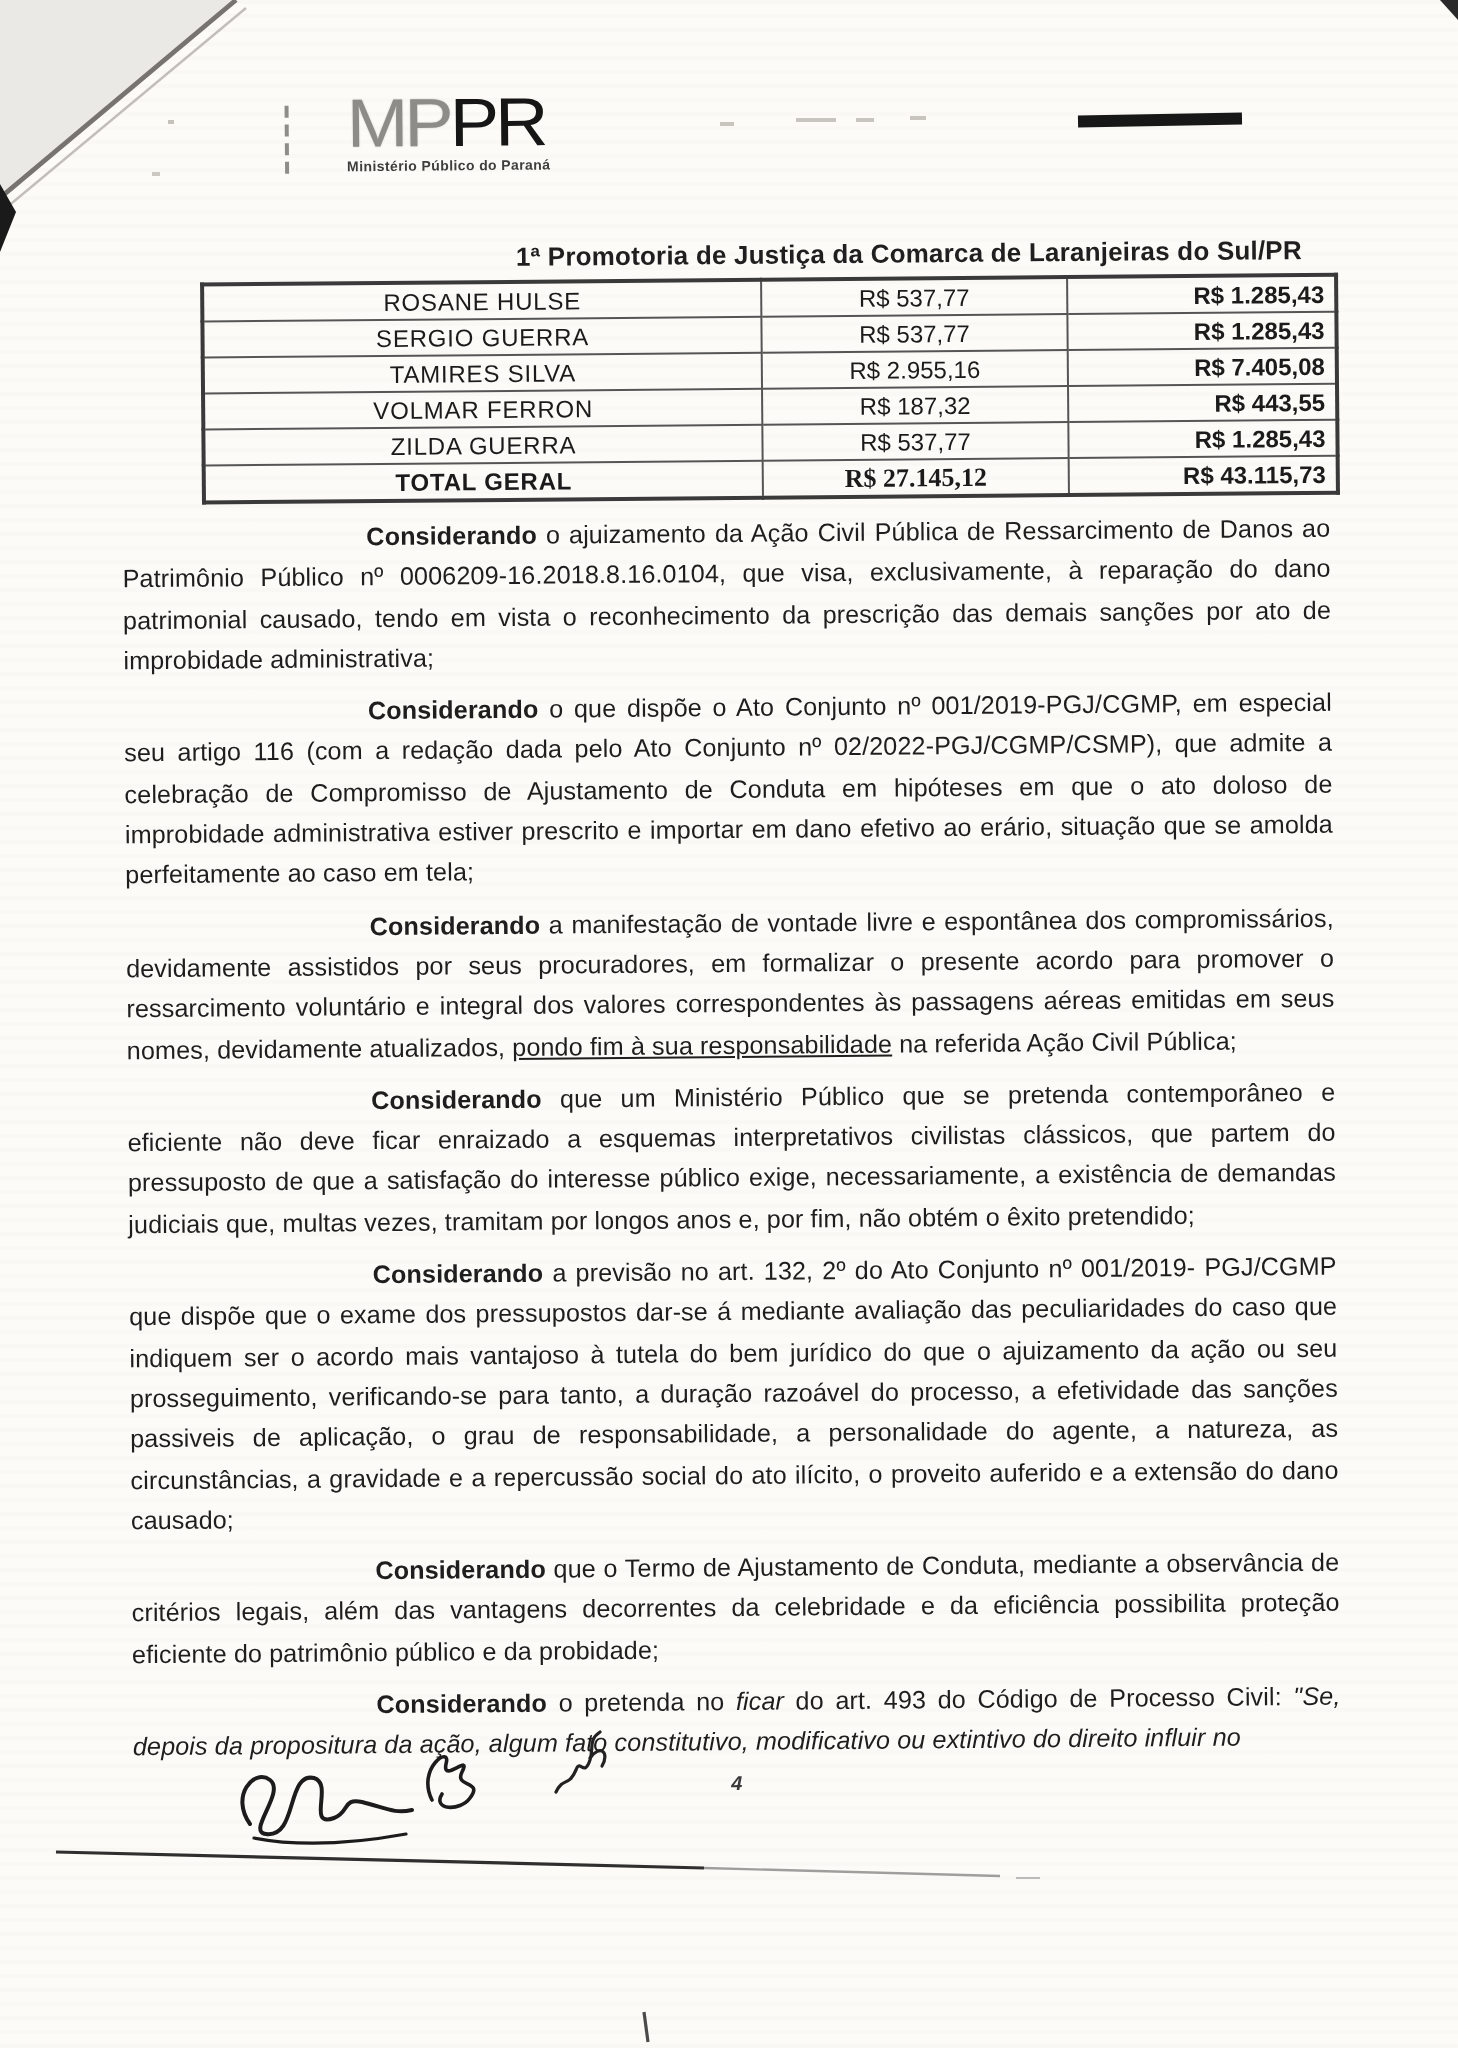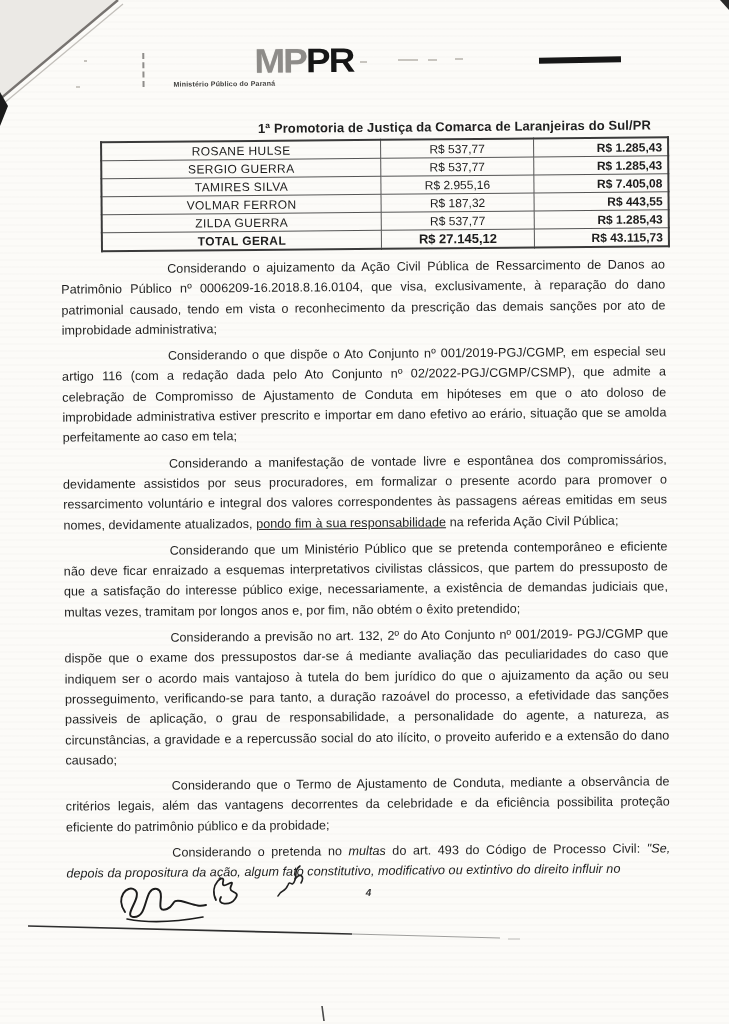--- a/index.html
+++ b/index.html
@@ -19,22 +19,22 @@
     position:absolute;left:0;top:0;width:729px;height:1024px;
     transform:rotate(-0.5deg);transform-origin:364px 480px;z-index:1;
   }
   
   .dash-mark{
     position:absolute;left:146px;top:51px;height:34px;width:0;
     border-left:2px dashed #8f8d8a;
   }
   .logo{position:absolute;left:177px;top:46px;width:180px;}
   .logo-text{
-    font-weight:700;font-size:37px;line-height:32px;letter-spacing:-2px;
-    transform:scaleY(0.92);transform-origin:left top;white-space:nowrap;text-align:right;
+    font-weight:400;font-size:37px;line-height:32px;letter-spacing:-2px;
+    transform:scaleY(0.92);transform-origin:left top;white-space:nowrap;
   }
   .lg-faded{color:#8e8c89;text-shadow:0 0 1px #c9c7c3;}
   .lg-solid{color:#161616;}
   .logo-sub{
     font-size:7px;font-weight:700;color:#3f3e3c;letter-spacing:.2px;margin-top:1px;
   }
   
   .header-title{
     position:absolute;left:103px;top:120px;width:551px;
     text-align:right;font-weight:700;font-size:13px;color:#1f1f1f;letter-spacing:.1px;
@@ -45,29 +45,29 @@
     border:2px solid #3a3a3a;
   }
   table.vals td{
     border:1px solid #555;height:17px;padding:0 5px;
     font-size:12px;color:#1b1b1b;overflow:hidden;white-space:nowrap;
   }
   td.c-name{width:268px;text-align:center;letter-spacing:.4px;}
   td.c-v1{width:142px;text-align:center;font-size:12.5px;color:#141414;}
   td.c-v2{width:123px;text-align:right;font-size:10.5px;font-weight:700;color:#1a1a1a;}
   tr.total-row td{font-weight:700;}
-  tr.total-row td.c-v1{font-size:13px;}
+  tr.total-row td.c-v1{font-size:13px;font-family:Liberation Serif, serif;}
   
   .doc-body{
     position:absolute;left:63px;top:257px;width:604px;
     font-size:12.6px;line-height:20.3px;color:#1e1e1e;
     text-align:justify;letter-spacing:.05px;
   }
   .doc-body p{margin:0 0 6px 0;text-indent:106px;}
-  .doc-body b{font-weight:400;}
+  .doc-body b{font-weight:700;margin-left:16px;}
   .u{text-decoration:underline;}
   .it{font-style:italic;}
   .page-num{
     position:absolute;left:362px;top:887px;
     font-size:10px;font-weight:700;font-style:italic;color:#3a3a3a;
   }
   
   .overlay{position:absolute;inset:0;z-index:3;pointer-events:none;}
   .blackbar{
     position:absolute;left:539px;top:57px;width:82px;height:6px;background:#171717;
@@ -140,21 +140,21 @@
       </tbody>
     </table>
 
     <div class="doc-body">
       <p><b>Considerando</b><span> o ajuizamento da Ação Civil Pública de Ressarcimento de Danos ao Patrimônio Público nº 0006209-16.2018.8.16.0104, que visa, exclusivamente, à reparação do dano patrimonial causado, tendo em vista o reconhecimento da prescrição das demais sanções por ato de improbidade administrativa;</span></p>
       <p><b>Considerando</b><span> o que dispõe o Ato Conjunto nº 001/2019-PGJ/CGMP, em especial seu artigo 116 (com a redação dada pelo Ato Conjunto nº 02/2022-PGJ/CGMP/CSMP), que admite a celebração de Compromisso de Ajustamento de Conduta em hipóteses em que o ato doloso de improbidade administrativa estiver prescrito e importar em dano efetivo ao erário, situação que se amolda perfeitamente ao caso em tela;</span></p>
       <p><b>Considerando</b><span> a manifestação de vontade livre e espontânea dos compromissários, devidamente assistidos por seus procuradores, em formalizar o presente acordo para promover o ressarcimento voluntário e integral dos valores correspondentes às passagens aéreas emitidas em seus nomes, devidamente atualizados, </span><span class="u">pondo fim à sua responsabilidade</span><span> na referida Ação Civil Pública;</span></p>
       <p><b>Considerando</b><span> que um Ministério Público que se pretenda contemporâneo e eficiente não deve ficar enraizado a esquemas interpretativos civilistas clássicos, que partem do pressuposto de que a satisfação do interesse público exige, necessariamente, a existência de demandas judiciais que, multas vezes, tramitam por longos anos e, por fim, não obtém o êxito pretendido;</span></p>
       <p><b>Considerando</b><span> a previsão no art. 132,  2º do Ato Conjunto nº 001/2019- PGJ/CGMP que dispõe que o exame dos pressupostos dar-se á mediante avaliação das peculiaridades do caso que indiquem ser o acordo mais vantajoso à tutela do bem jurídico do que o ajuizamento da ação ou seu prosseguimento, verificando-se para tanto, a duração razoável do processo, a efetividade das sanções passiveis de aplicação, o grau de responsabilidade, a personalidade do agente, a natureza, as circunstâncias, a gravidade e a repercussão social do ato ilícito, o proveito auferido e a extensão do dano causado;</span></p>
       <p><b>Considerando</b><span> que o Termo de Ajustamento de Conduta, mediante a observância de critérios legais, além das vantagens decorrentes da celebridade e da eficiência possibilita proteção eficiente do patrimônio público e da probidade;</span></p>
-      <p><b>Considerando</b><span> o pretenda no </span><span class="it">multas</span><span> do art. 493 do Código de Processo Civil: </span><span class="it">"Se, depois da propositura da ação, algum fato constitutivo, modificativo ou extintivo do direito influir no</span></p>
+      <p><b>Considerando</b><span> o pretenda no </span><span class="it">ficar</span><span> do art. 493 do Código de Processo Civil: </span><span class="it">"Se, depois da propositura da ação, algum fato constitutivo, modificativo ou extintivo do direito influir no</span></p>
     </div>
 
     <div class="page-num">4</div>
   </div>
 
   <svg class="overlay" width="729" height="1024" viewBox="0 0 729 1024">
 
     <polygon points="0,0 118,0 0,99" fill="#ebe9e5"></polygon>
     <line x1="118" y1="0" x2="0" y2="99" stroke="#777370" stroke-width="2.4"></line>
     <line x1="123" y1="4" x2="3" y2="104" stroke="#c2bfba" stroke-width="1.2"></line>

